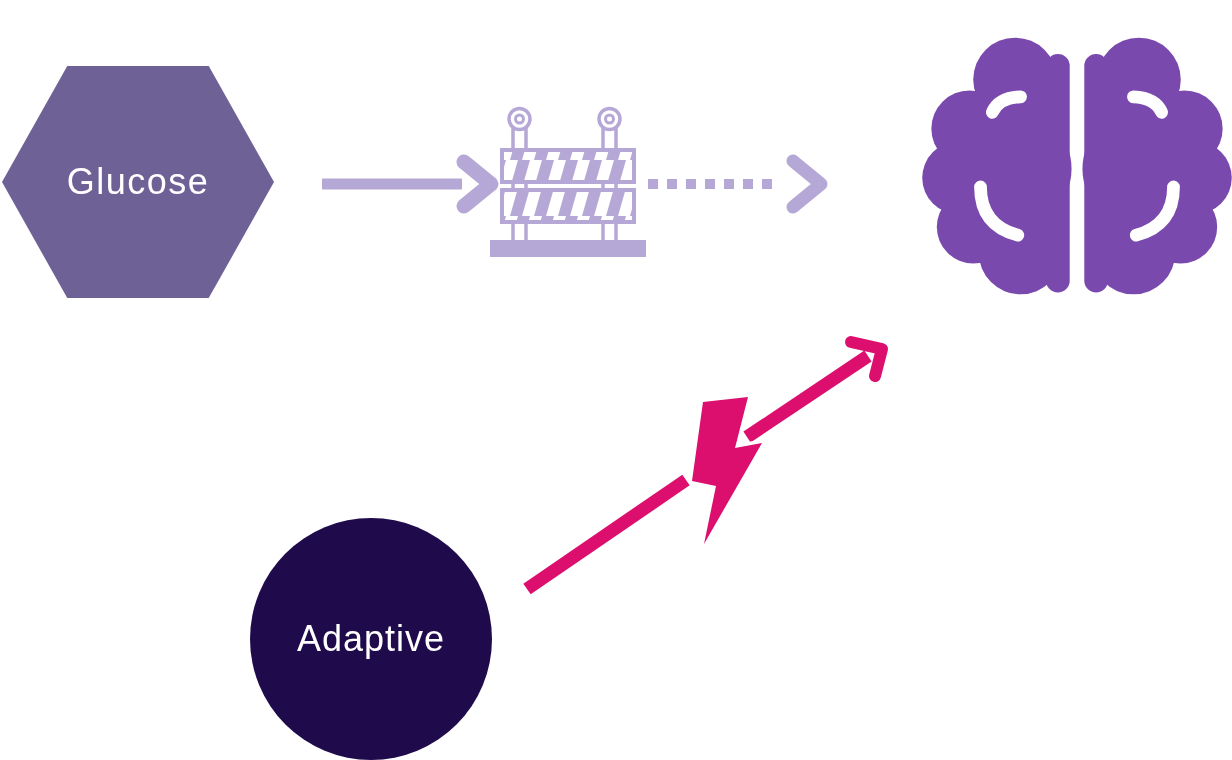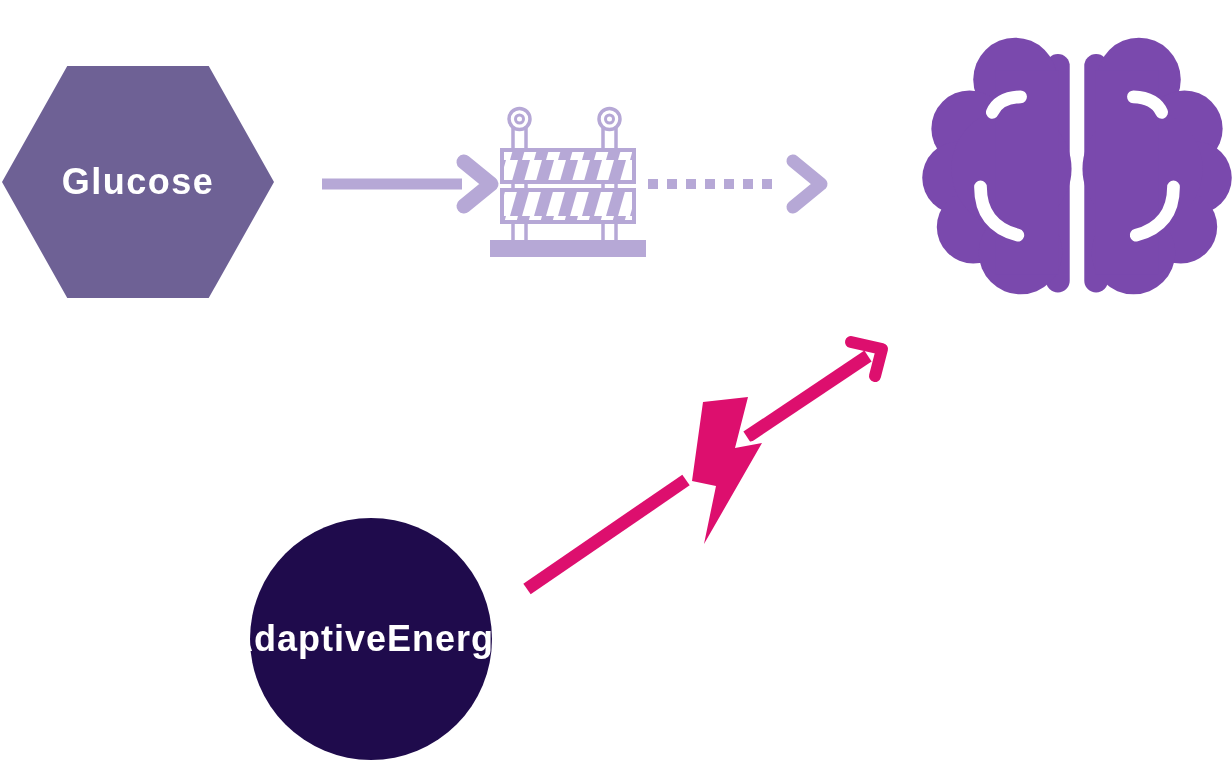--- a/index.html
+++ b/index.html
@@ -9,21 +9,21 @@
     --adaptive-energy-navy:#1f0b4c;
     --adaptive-arrow-pink:#dd0f6e;
     --label-text:#ffffff;
     --background:#ffffff;
   }
   *{margin:0;padding:0;box-sizing:border-box;}
   body{background:var(--background);font-family:"Liberation Sans",sans-serif;}
   .stage{position:relative;width:1232px;height:760px;background:var(--background);overflow:hidden;}
 
   .node{position:absolute;display:flex;align-items:center;justify-content:center;
-        text-align:right;color:var(--label-text);font-weight:bold;}
+        text-align:right;color:var(--label-text);font-weight:normal;}
 
   .hexagon{left:2px;top:66px;width:272px;height:232px;
            background:var(--glucose-hexagon);
            clip-path:polygon(24% 0%,76% 0%,100% 50%,76% 100%,24% 100%,0% 50%);
            font-size:36px;letter-spacing:1.5px;}
 
   .circle{left:250px;top:518px;width:242px;height:242px;border-radius:50%;
           background:var(--adaptive-energy-navy);flex-direction:row;
           font-size:36px;line-height:38px;letter-spacing:1px;}
 
@@ -40,21 +40,20 @@
 <body>
 
 <div class="stage">
 
   <div class="node hexagon">
     <span>Glucose</span>
   </div>
 
   <div class="node circle">
     <span>Adaptive</span>
-    <span>Energy</span>
   </div>
 
   <svg class="icon-abs" style="left:0;top:0" width="1232" height="760" viewBox="0 0 1232 760">
 
     <g>
       <line x1="322" y1="184" x2="462" y2="184" class="lp-stroke" stroke-width="11"></line>
       <polyline points="464,162 491,184 464,206" fill="none" class="lp-stroke" stroke-width="15" stroke-linecap="round" stroke-linejoin="round"></polyline>
     </g>
 
     <g>

